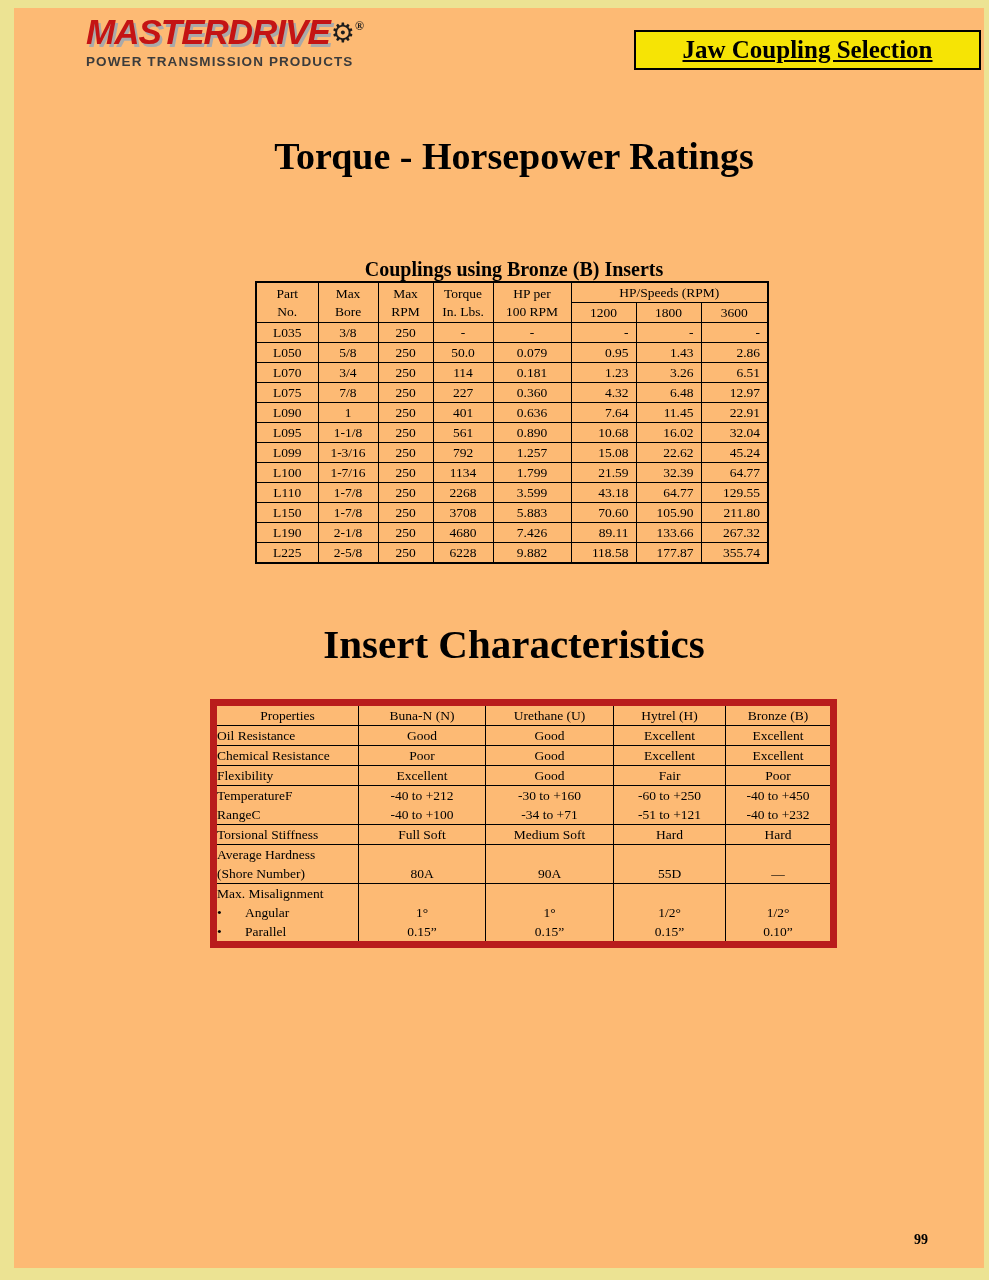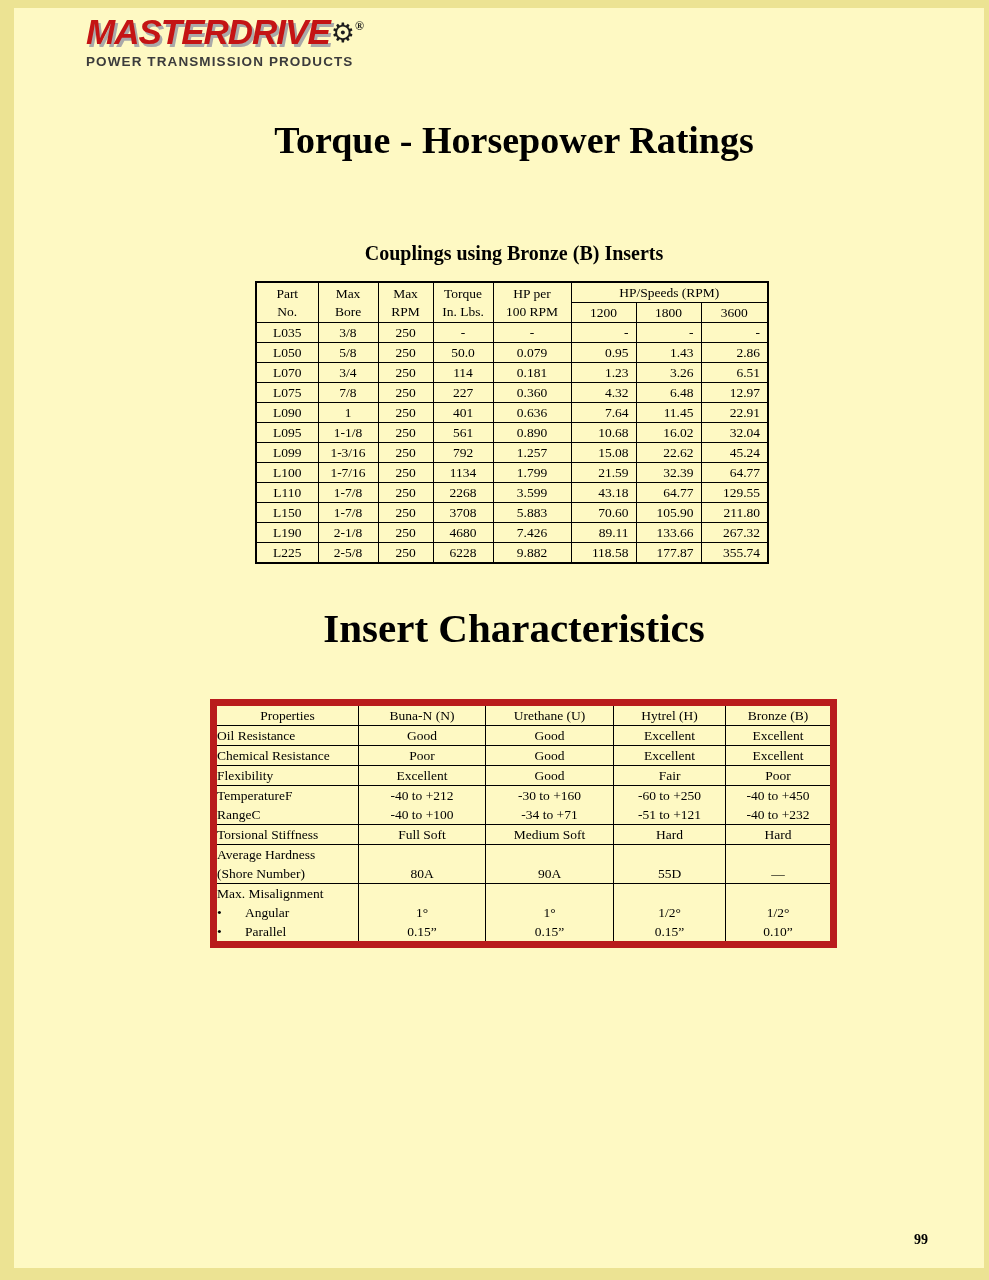--- a/index.html
+++ b/index.html
@@ -4,21 +4,21 @@
 <style>
   html,body{margin:0;padding:0}
   body{
     width:989px;height:1280px;position:relative;
     background:#ece393;
     font-family:"Liberation Serif",serif;color:#000;
     overflow:hidden;
   }
   .content{
     position:absolute;left:14px;top:8px;right:5px;bottom:12px;
-    background:#fef9c3;
+    background:#fdba74;
   }
 
   
   .logo{position:absolute;left:72px;top:4px;white-space:nowrap}
   .brand{
     font-family:"Liberation Sans",sans-serif;font-style:italic;font-weight:bold;
     font-size:35px;color:#c41414;letter-spacing:-1px;
     text-shadow:2.5px 2.5px 0 #a9a9a9;
   }
   .gear{font-size:27px;color:#1c1c1c;margin-left:1px;vertical-align:2px}
@@ -31,21 +31,21 @@
   
   .banner{
     position:absolute;top:22px;right:3px;width:343px;height:36px;
     background:#f6e405;border:2px solid #000;
     display:flex;align-items:center;justify-content:center;
   }
   .banner span{font-size:25px;font-weight:bold;text-decoration:underline}
 
   
   .title1,.title2,.subtitle{
-    position:absolute;left:30px;right:0;text-align:center;margin:0;font-weight:bold;
+    position:absolute;left:30px;right:0;text-align:center;margin:16px;font-weight:bold;
   }
   .title1{top:110px;font-size:38px}
   .subtitle{top:234px;font-size:20px}
   .title2{top:596px;font-size:41px}
 
   
   table{border-collapse:collapse;table-layout:fixed;font-size:13.5px}
   th,td{border:1px solid #000;height:19px;padding:0;text-align:center;font-weight:normal;line-height:19px;overflow:hidden}
 
   
@@ -69,20 +69,23 @@
 </head>
 <body>
 
 <div class="content">
 
   <div class="logo">
     <span class="brand">MASTERDRIVE</span><span class="gear">⚙</span><span class="reg">®</span>
     <div class="tagline">POWER TRANSMISSION PRODUCTS</div>
   </div>
 
+  <div class="banner">
+    <span>Jaw Coupling Selection</span>
+  </div>
 
   <h1 class="title1">Torque - Horsepower Ratings</h1>
   <h2 class="subtitle">Couplings using Bronze (B) Inserts</h2>
 
   <table class="torque">
     <colgroup>
       <col style="width:62px">
         <col style="width:60px">
         <col style="width:55px">
         <col style="width:60px">

